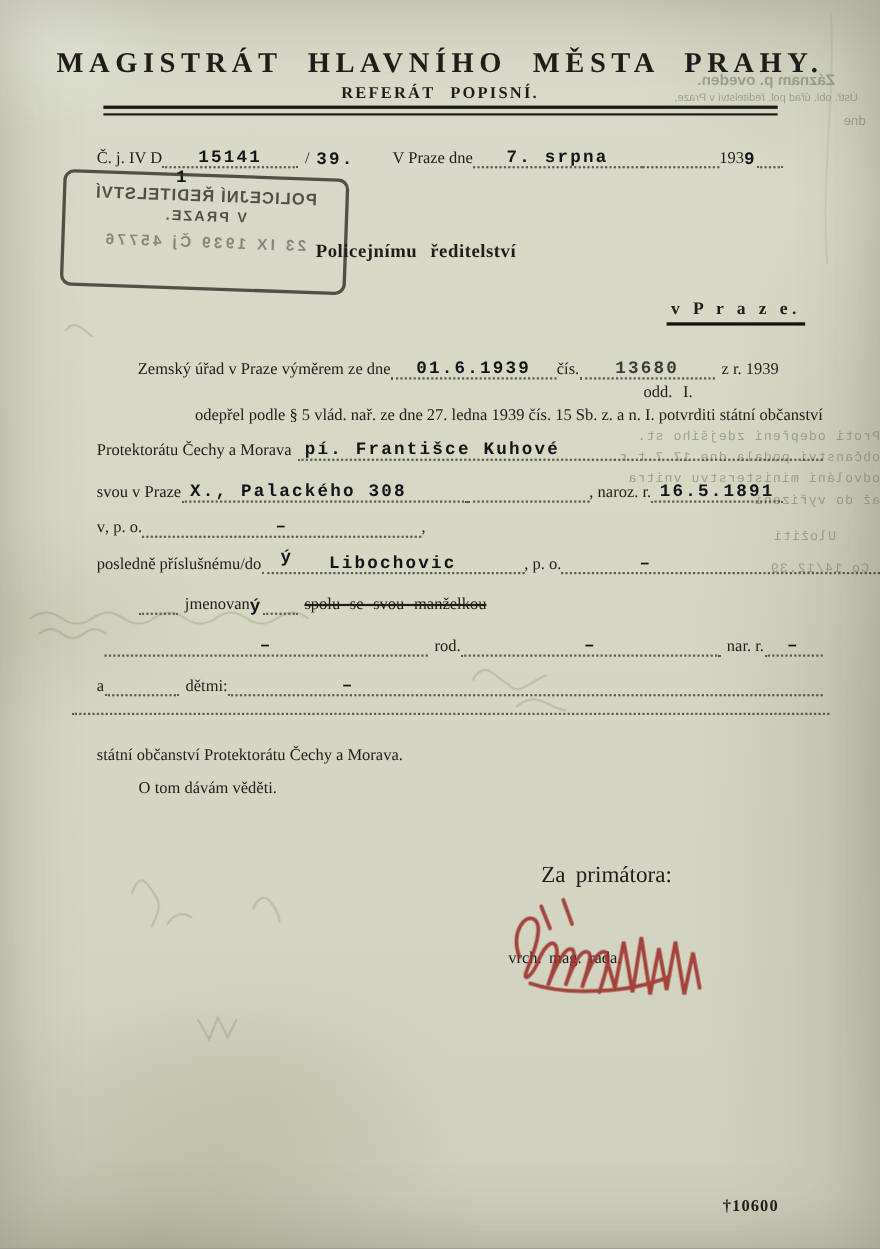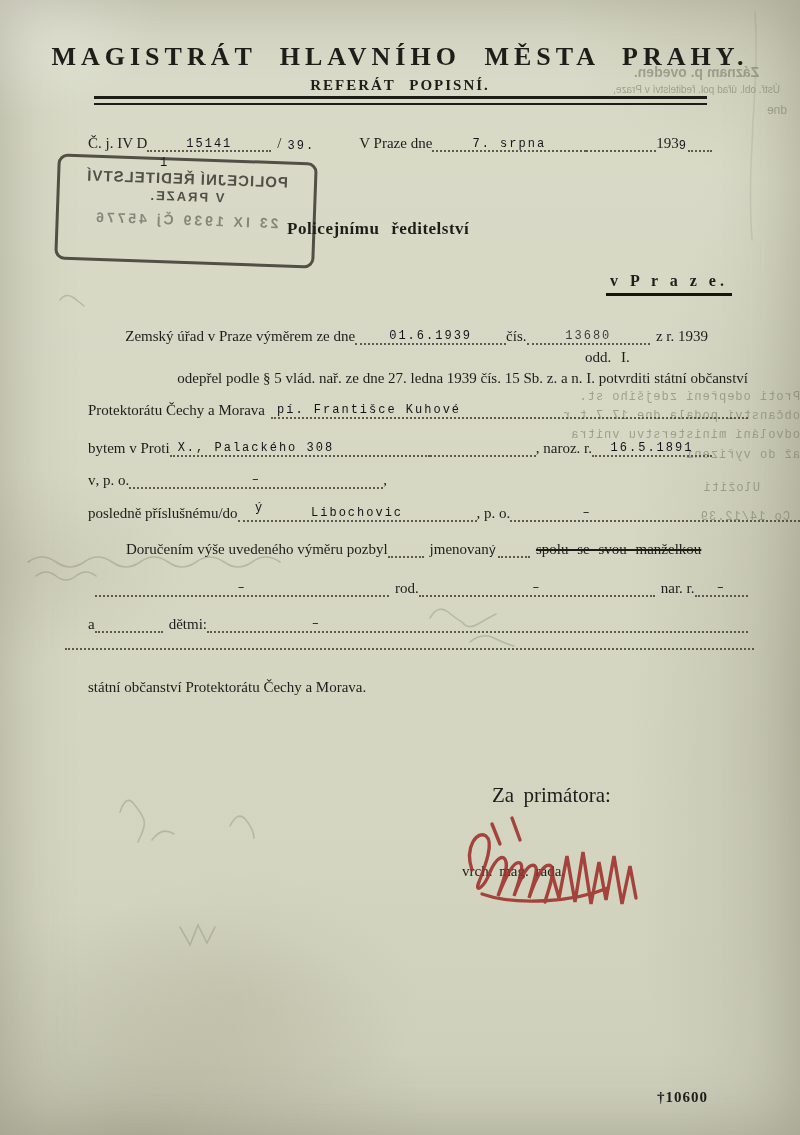--- a/index.html
+++ b/index.html
@@ -13,21 +13,21 @@
       radial-gradient(200px 140px at 6% 50%, rgba(150,142,108,.14), transparent 70%),
       radial-gradient(260px 180px at 30% 88%, rgba(150,142,108,.13), transparent 70%),
       linear-gradient(180deg, #d9dbc8 0%, #d6d8c4 40%, #d3d5c1 75%, #ccceba 100%);
     box-shadow: inset 0 0 70px rgba(88,86,66,.35);
     font-family:"Liberation Serif","DejaVu Serif",serif;
     color:#1e1d1a;
   }
   .printed{font-family:"Liberation Serif","DejaVu Serif",serif;}
   .typed{
     font-family:"Liberation Mono","DejaVu Sans Mono",monospace;
-    font-weight:400; letter-spacing:2px; color:#14131a; font-size:12px;
+    font-weight:700; letter-spacing:2px; color:#14131a; font-size:16px;
     position:relative; top:1px; white-space:pre;
   }
   .line{
     position:absolute; left:88px; right:52px;
     display:flex; align-items:flex-end; font-size:15px; line-height:1.15; white-space:nowrap;
   }
   .field{
     display:inline-block; border-bottom:2px dotted rgba(62,59,48,.8);
     text-align:center; padding:0 2px; min-height:14px;
   }
@@ -148,21 +148,21 @@
     <span class="printed">odepřel podle § 5 vlád. nař. ze dne 27. ledna 1939 čís. 15 Sb. z. a n. I. potvrditi státní občanství</span>
   </div>
 
   <div class="line" style="top:399px;">
     <span class="printed">Protektorátu Čechy a Morava</span>
     <span class="gap"></span>
     <span class="field fill" style="text-align:left; padding-left:6px;"><span class="typed">pí. Františce Kuhové</span></span>
   </div>
 
   <div class="line" style="top:437px; right:88px;">
-    <span class="printed">bytem v Proti</span>
+    <span class="printed">svou v Praze</span>
     <span class="field" style="width:250px; text-align:left; padding-left:8px;"><span class="typed">X., Palackého 308</span></span>
     <span class="field fill"></span>
     <span class="printed">, naroz. r.</span>
     <span class="field" style="width:116px;"><span class="typed">16.5.1891</span></span>
   </div>
 
   <div class="line" style="top:469px;">
     <span class="printed">v</span>
     <span class="printed">, p. o.</span>
     <span class="field" style="width:250px;"><span class="typed">–</span></span>
@@ -172,21 +172,20 @@
   <div class="line rel" style="top:502px;">
     <span class="printed">posledně příslušnému/do</span>
     <span class="ot"><span class="typed">ý</span></span>
     <span class="field" style="width:235px;"><span class="typed">Libochovic</span></span>
     <span class="printed">, p. o.</span>
     <span class="field fill"><span class="typed shift-left">–</span></span>
   </div>
 
   <div class="line" style="top:541px;">
     <span class="indent"></span>
-    <span class="printed">Doručením výše uvedeného výměru pozbyl</span>
     <span class="field" style="width:32px;"></span>
     <span class="gap"></span>
     <span class="printed">jmenovan</span>
     <span class="typed">ý</span>
     <span class="field" style="width:28px;"></span>
     <span class="gap"></span>
     <span class="printed struck">spolu se svou manželkou</span>
   </div>
 
   <div class="line" style="top:577px; left:95px;">
@@ -208,20 +207,24 @@
   </div>
 
   <div class="line" style="top:634px; left:65px; right:46px;">
     <span class="field fill"></span>
   </div>
 
   <div class="line" style="top:679px;">
     <span class="printed">státní občanství Protektorátu Čechy a Morava.</span>
   </div>
 
+  <div class="line" style="top:709px;">
+    <span class="indent"></span>
+    <span class="printed">O tom dávám věděti.</span>
+  </div>
 
   <div class="closing-za">Za primátora:</div>
   <div class="closing-rada">vrch. mag. rada.</div>
 
   <svg class="sig" width="200" height="118" viewBox="0 0 200 118">
     <g fill="none" stroke="#9e2f28" stroke-width="3.4" stroke-linecap="round" opacity="0.88">
       <path d="M36,18 L44,38 M56,12 L64,34"></path>
       <path d="M16,64 C8,40 22,24 30,30 C38,36 30,58 23,76 C18,88 28,82 34,66 C40,52 48,47 50,56 C52,64 46,78 42,90 C50,70 58,54 64,57 C69,60 62,78 58,90 C66,68 73,56 79,60 C83,63 77,78 73,92 C81,68 89,56 95,60 C100,64 93,82 89,96"></path>
       <path d="M95,64 L103,92 L111,50 L119,96 L127,46 L135,98 L143,56 L150,94 L158,50 L166,98 L174,60 L180,92"></path>
       <path d="M26,88 C60,100 118,96 152,82"></path>

